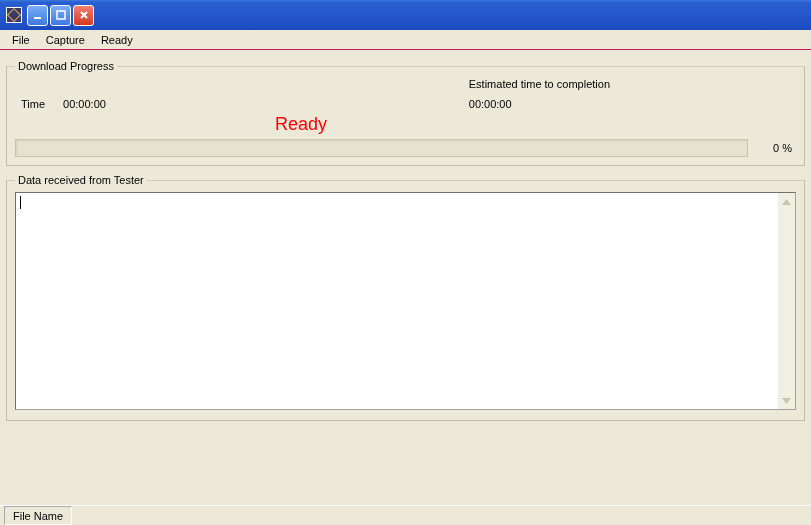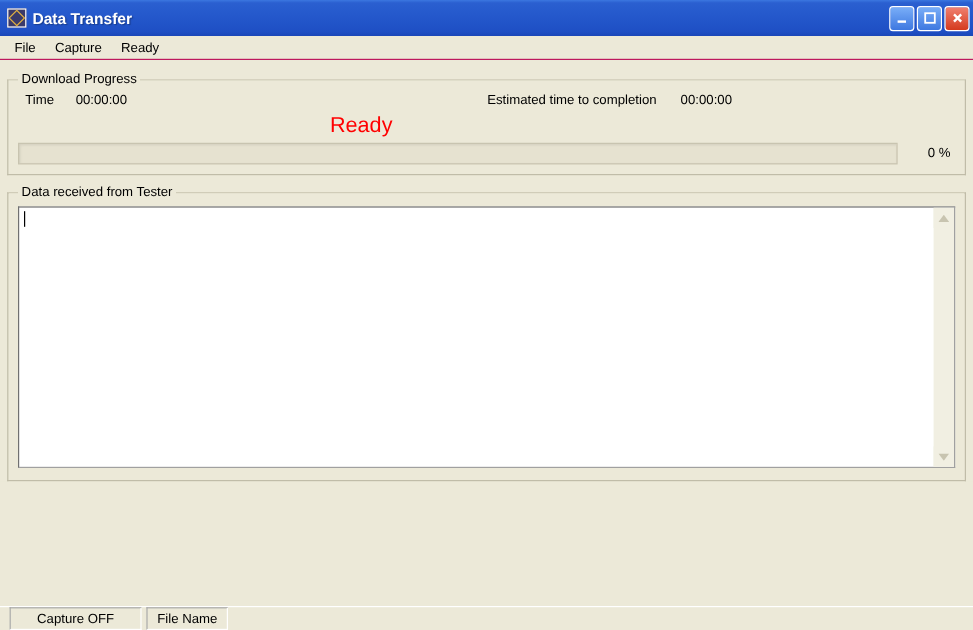--- a/index.html
+++ b/index.html
@@ -139,21 +139,21 @@
   }
   legend { padding: 0 3px; font-size:11px; color:#000; }
 
   .dlrow1 {
     display:flex;
     align-items:flex-end;
     justify-content:space-between;
     padding: 0 6px 4px 6px;
   }
   .dlrow1 .left { display:flex; gap:18px; }
-  .dlrow1 .right { display:flex; gap:20px; }
+  .dlrow1 .right { display:flex; gap:8px;flex-direction:column; }
   .ready {
     color: #ff0000;
     font-size: 18px;
     text-align:left;
     margin: 0 0 4px 0;
     padding-left: 260px;
   }
   .pbar-row { display:flex; align-items:center; gap:8px; }
   .pbar {
     flex:1;
@@ -214,21 +214,20 @@
     background:#ece9d8;
   }
   .status-cell.cap { width:110px; justify-content:center; margin-left:8px;}
   .status-cell.fn { flex:0 0 auto; margin-left:4px; }
 </style>
 </head>
 <body>
 
 <div class="titlebar">
   <div class="titlebar-icon"></div>
-  <div class="titlebar-text">Data Transfer</div>
   <div class="winbtns">
     <div class="winbtn min">
       <svg width="10" height="10">
           <rect x="1" y="7" width="7" height="2" fill="#fff"></rect>
         </svg>
     </div>
     <div class="winbtn max">
       <svg width="10" height="10">
           <rect x="1" y="1" width="8" height="8" fill="none" stroke="#fff" stroke-width="1.5"></rect>
         </svg>
@@ -284,15 +283,14 @@
               <path d="M0 0 L9 0 L4.5 6 Z" fill="#c8c4b0"></path>
             </svg>
         </div>
       </div>
     </div>
   </fieldset>
 
 </div>
 
 <div class="statusbar">
-  <div class="status-cell cap">Capture OFF</div>
   <div class="status-cell fn">File Name</div>
 </div>
 
 </body></html>

